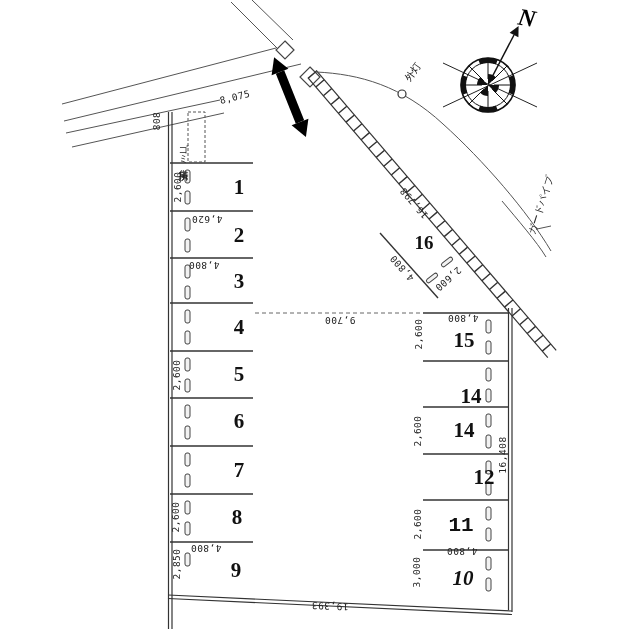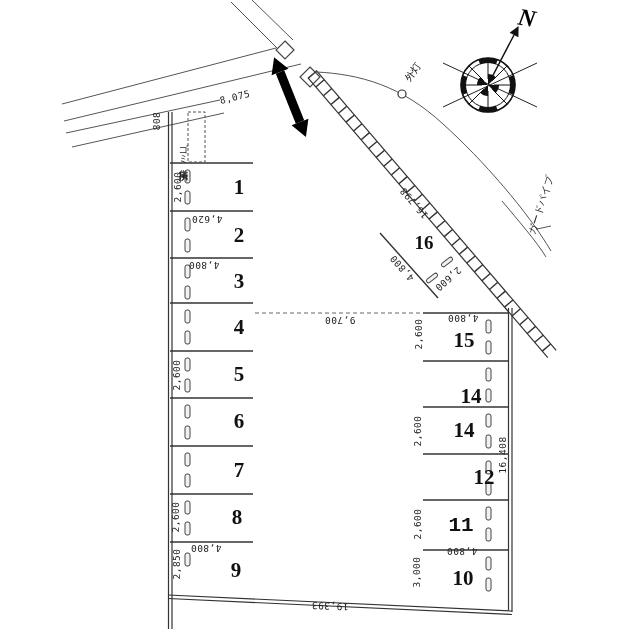--- a/index.html
+++ b/index.html
@@ -186,21 +186,21 @@
 
   <div class="lbl num" style="left:239px;top:187px;transform:translate(-50%,-50%);">1</div>
   <div class="lbl num" style="left:239px;top:235px;transform:translate(-50%,-50%);">2</div>
   <div class="lbl num" style="left:239px;top:281px;transform:translate(-50%,-50%);">3</div>
   <div class="lbl num" style="left:239px;top:327px;transform:translate(-50%,-50%);">4</div>
   <div class="lbl num" style="left:239px;top:374px;transform:translate(-50%,-50%);">5</div>
   <div class="lbl num" style="left:239px;top:421px;transform:translate(-50%,-50%);">6</div>
   <div class="lbl num" style="left:239px;top:470px;transform:translate(-50%,-50%);">7</div>
   <div class="lbl num" style="left:237px;top:517px;transform:translate(-50%,-50%);">8</div>
   <div class="lbl num" style="left:236px;top:570px;transform:translate(-50%,-50%);">9</div>
-  <div class="lbl num" style="left:463px;top:578px;transform:translate(-50%,-50%);">10</div>
+  <div class="lbl num" style="left:463px;top:578px;transform:translate(-50%,-50%);font-style:italic;">10</div>
   <div class="lbl num" style="left:461px;top:525px;transform:translate(-50%,-50%);font-family:Liberation Mono, monospace;">11</div>
   <div class="lbl num" style="left:464px;top:477px;transform:translate(-50%,-50%);margin-left:20px;">12</div>
   <div class="lbl num" style="left:464px;top:430px;transform:translate(-50%,-50%);">14</div>
   <div class="lbl num" style="left:464px;top:396px;transform:translate(-50%,-50%);margin-left:7px;">14</div>
   <div class="lbl num" style="left:464px;top:340px;transform:translate(-50%,-50%);text-align:center;">15</div>
   <div class="lbl num" style="left:424px;top:242px;transform:translate(-50%,-50%);font-size:19px;">16</div>
 
 </div>
 
 </body></html>

